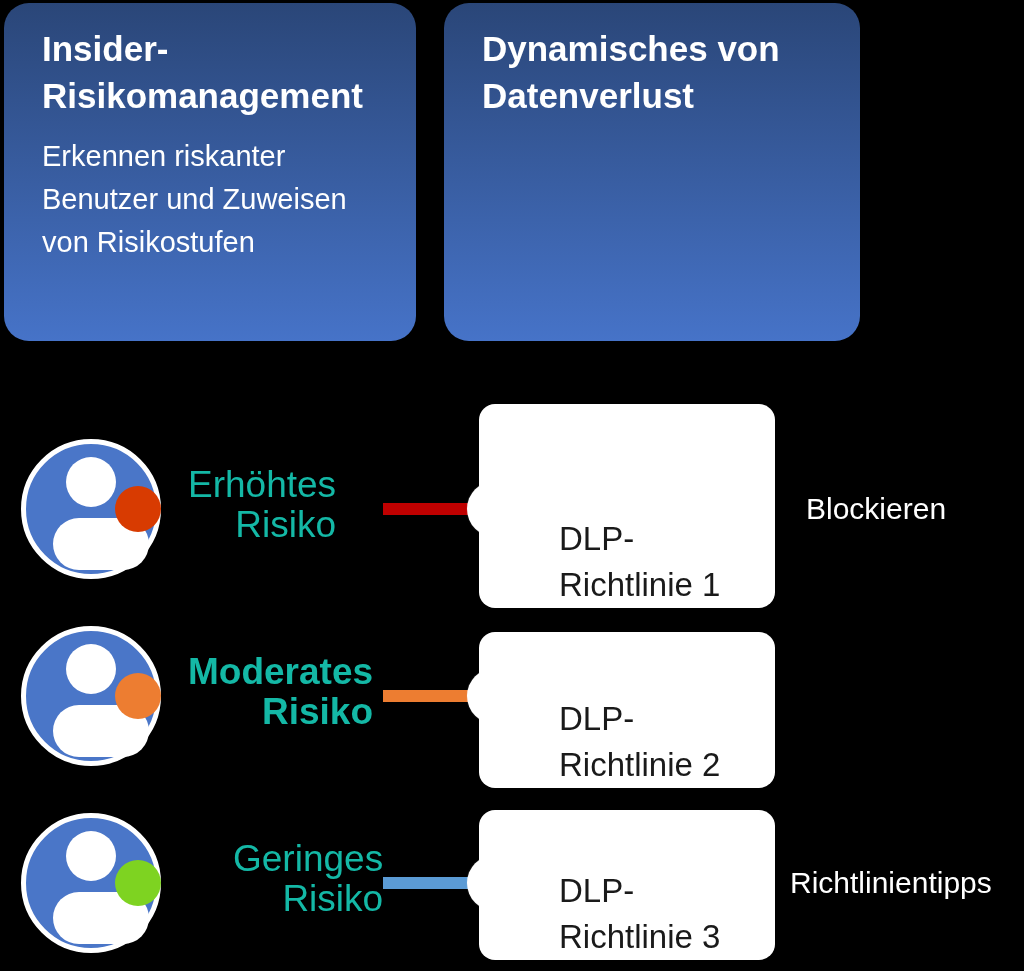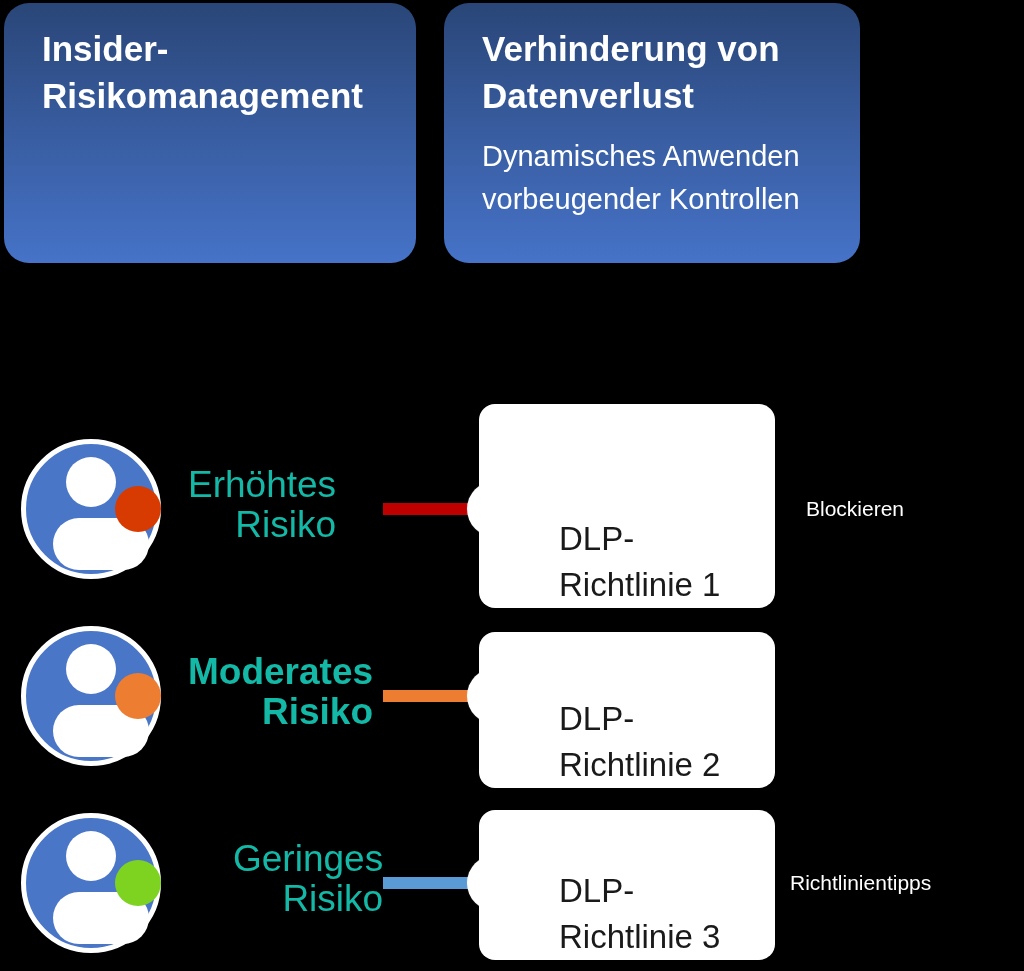--- a/index.html
+++ b/index.html
@@ -2,21 +2,21 @@
 <html><head>
 <meta charset="utf-8">
 <style>
   html,body{margin:0;padding:0;background:#000;}
   .canvas{
     position:relative;width:1024px;height:971px;background:#000;overflow:hidden;
     font-family:"Liberation Sans", sans-serif;
   }
   
   .card{
-    position:absolute;top:3px;height:260px;border-radius:25px;
+    position:absolute;top:3px;height:338px;border-radius:25px;
     background:linear-gradient(180deg,#2a4678 0%,#4673c8 100%);
     color:#fff;box-sizing:border-box;padding:22px 16px 0 38px;
   }
   .card1{left:4px;width:412px;}
   .card2{left:444px;width:416px;}
   .card-title{
     font-size:35px;font-weight:bold;line-height:47px;white-space:pre-line;letter-spacing:0;
   }
   .card-sub{
     margin-top:16px;font-size:29px;font-weight:400;line-height:43px;white-space:pre-line;
@@ -46,21 +46,21 @@
   }
   .chev-circle svg{position:absolute;left:0;top:0;}
   .policy-box{
     position:absolute;left:479px;width:296px;background:#fff;border-radius:16px;
     display:flex;align-items:flex-end;
   }
   .policy-label{
     padding-left:80px;color:#1a1a1a;font-size:33px;line-height:46px;white-space:pre-line;
   }
   .side-label{
-    position:absolute;color:#fff;font-size:21px;line-height:40px;white-space:nowrap;
+    position:absolute;color:#fff;font-size:30px;line-height:40px;white-space:nowrap;
   }
   
   .r1 .persona-icon{top:439px;}
   .r1 .risk-label{top:465px;}
   .r1 .conn-line{top:503px;}
   .r1 .chev-circle{top:481px;}
   .r1 .policy-box{top:404px;height:204px;}
   .r1 .side-label{left:806px;top:489px;}
   
   .r2 .persona-icon{top:626px;}
@@ -77,27 +77,28 @@
   .r3 .side-label{left:790px;top:863px;}
 </style>
 </head>
 <body>
 
 <div class="canvas">
 
   <div class="card card1">
     <div class="card-title">Insider-
 Risikomanagement</div>
+    <div class="card-sub">Erkennen riskanter
+Benutzer und Zuweisen
+von Risikostufen</div>
   </div>
 
   <div class="card card2">
-    <div class="card-title">Verhinderung von
+    <div class="card-title">Dynamisches von
 Datenverlust</div>
-    <div class="card-sub">Dynamisches Anwenden
-vorbeugender Kontrollen</div>
   </div>
 
   <div class="row r1">
     <div class="persona-icon">
       <div class="persona-head"></div>
       <div class="persona-body"></div>
       <div class="risk-badge" style="background: rgb(216, 59, 1);"></div>
     </div>
     <div class="risk-label">Erhöhtes
 Risiko</div>

